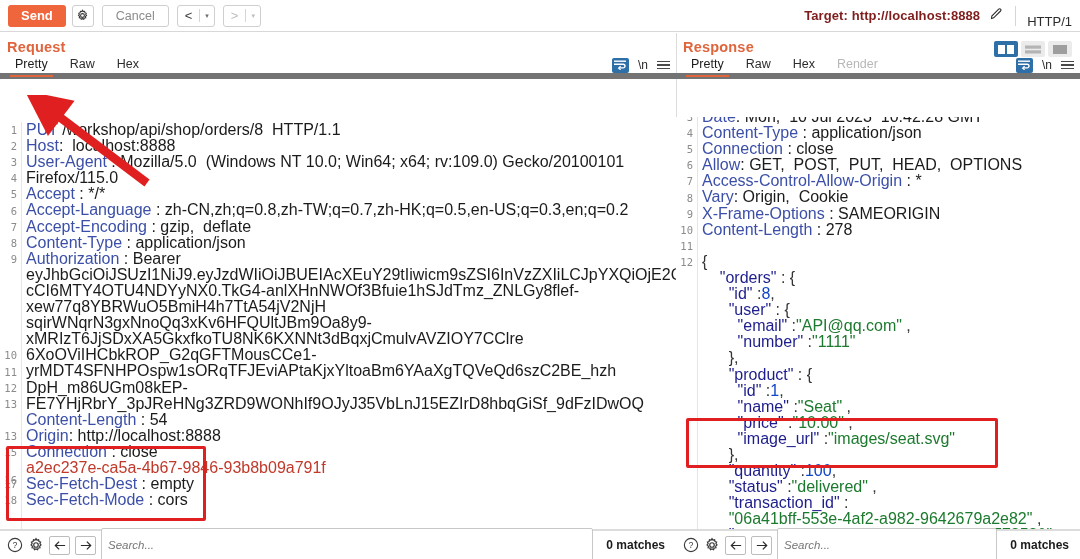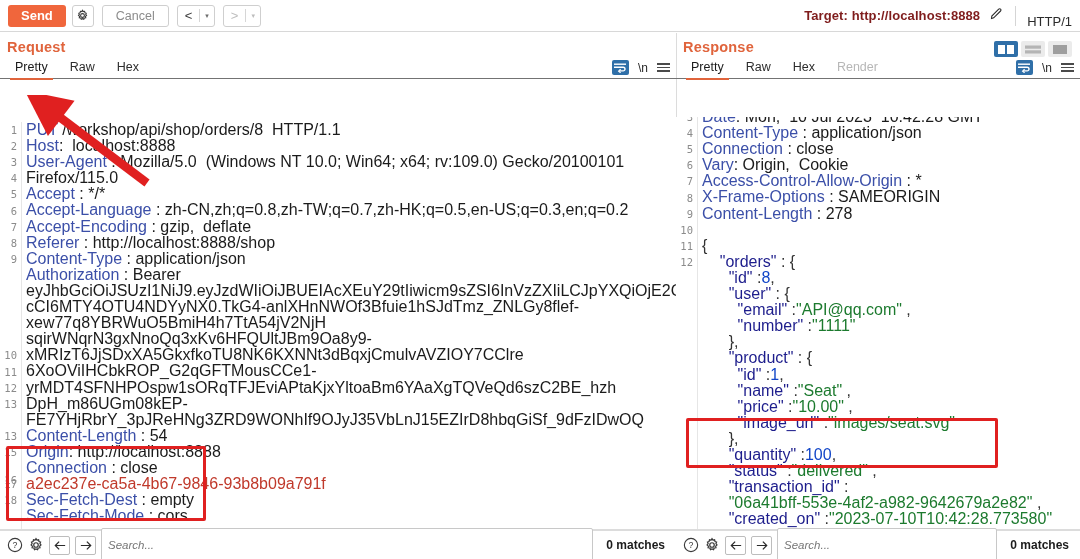--- a/index.html
+++ b/index.html
@@ -63,21 +63,21 @@
   .panel-left { left: 0; width: 676px; }
   .panel-right { left: 676px; width: 404px; }
   .vdivider { position: absolute; left: 676px; top: 33px; width: 1px; height: 526px; background: #dcdcdc; }
 
   .panel-title {
     font-size: 14.5px; font-weight: bold; color: #e0643c;
     padding: 6px 0 2px 7px; letter-spacing: .2px;
   }
   .tabrow {
     display: flex; align-items: center; height: 22px;
-    border-bottom: 1px solid #737373; position: relative; padding-left: 4px;
+    border-bottom: 6px solid #737373; position: relative; padding-left: 4px;
   }
   .tab {
     font-size: 12.5px; color: #2d2d2d; padding: 0 11px; line-height: 20px;
     cursor: pointer; position: relative; height: 22px;
   }
   .tab.active { color: #1a1a1a; }
   .tab.active::after {
     content: ""; position: absolute; left: 6px; right: 6px; bottom: -1px;
     height: 2px; background: #e0643c;
   }
@@ -240,21 +240,20 @@
           <span class="ln" style="top: 354.2px;">17</span>
           <span class="ln" style="top: 370.3px;">18</span>
         </div>
       <div class="lines" id="req-lines" style="top: 0px;">
           <div class="line"><span class="k-hdr">PUT</span> <span class="k-val">/workshop/api/shop/orders/8&nbsp; HTTP/1.1</span></div>
           <div class="line"><span class="k-hdr">Host</span><span class="k-val">:&nbsp; localhost:8888</span></div>
           <div class="line"><span class="k-hdr">User-Agent</span><span class="k-val"> : Mozilla/5.0&nbsp; (Windows NT 10.0; Win64; x64; rv:109.0) Gecko/20100101 Firefox/115.0</span></div>
           <div class="line"><span class="k-hdr">Accept</span><span class="k-val"> : */*</span></div>
           <div class="line"><span class="k-hdr">Accept-Language</span><span class="k-val"> : zh-CN,zh;q=0.8,zh-TW;q=0.7,zh-HK;q=0.5,en-US;q=0.3,en;q=0.2</span></div>
           <div class="line"><span class="k-hdr">Accept-Encoding</span><span class="k-val"> : gzip,&nbsp; deflate</span></div>
-          <div class="line"><span class="k-hdr">Referer</span><span class="k-val"> : http://localhost:8888/shop</span></div>
           <div class="line"><span class="k-hdr">Content-Type</span><span class="k-val"> : application/json</span></div>
           <div class="line"><span class="k-hdr">Authorization</span><span class="k-val"> : Bearer</span></div>
           <div class="line"><span class="k-val">eyJhbGciOiJSUzI1NiJ9.eyJzdWIiOiJBUEIAcXEuY29tIiwicm9sZSI6InVzZXIiLCJpYXQiOjE2ODg5Nzk4MjUsImV4</span></div>
           <div class="line"><span class="k-val">cCI6MTY4OTU4NDYyNX0.TkG4-anlXHnNWOf3Bfuie1hSJdTmz_ZNLGy8flef-xew77q8YBRWuO5BmiH4h7TtA54jV2NjH</span></div>
           <div class="line"><span class="k-val">sqirWNqrN3gxNnoQq3xKv6HFQUltJBm9Oa8y9-xMRIzT6JjSDxXA5GkxfkoTU8NK6KXNNt3dBqxjCmulvAVZIOY7CClre</span></div>
           <div class="line"><span class="k-val">6XoOViIHCbkROP_G2qGFTMousCCe1-yrMDT4SFNHPOspw1sORqTFJEviAPtaKjxYltoaBm6YAaXgTQVeQd6szC2BE_hzh</span></div>
           <div class="line"><span class="k-val">DpH_m86UGm08kEP-FE7YHjRbrY_3pJReHNg3ZRD9WONhIf9OJyJ35VbLnJ15EZIrD8hbqGiSf_9dFzIDwOQ</span></div>
           <div class="line"><span class="k-hdr">Content-Length</span><span class="k-val"> : 54</span></div>
           <div class="line"><span class="k-hdr">Origin</span><span class="k-val">: http://localhost:8888</span></div>
           <div class="line"><span class="k-hdr">Connection</span><span class="k-val"> : close</span></div>
@@ -340,22 +339,23 @@
           <span class="ln" style="top: 72.5px;">8</span>
           <span class="ln" style="top: 88.6px;">9</span>
           <span class="ln" style="top: 104.7px;">10</span>
           <span class="ln" style="top: 120.8px;">11</span>
           <span class="ln" style="top: 136.9px;">12</span>
         </div>
       <div class="lines" id="res-lines" style="top: -8px;">
           <div class="line"><span class="k-hdr">Date</span><span class="k-val">: Mon,&nbsp; 10 Jul 2023&nbsp; 10:42:28 GMT</span></div>
           <div class="line"><span class="k-hdr">Content-Type</span><span class="k-val"> : application/json</span></div>
           <div class="line"><span class="k-hdr">Connection</span><span class="k-val"> : close</span></div>
+          <div class="line"><span class="k-hdr">Allow</span><span class="k-val">: GET,&nbsp; POST,&nbsp; PUT,&nbsp; HEAD,&nbsp; OPTIONS</span></div>
+          <div class="line"><span class="k-hdr">Access-Control-Allow-Origin</span><span class="k-val"> : *</span></div>
           <div class="line"><span class="k-hdr">Vary</span><span class="k-val">: Origin,&nbsp; Cookie</span></div>
-          <div class="line"><span class="k-hdr">Access-Control-Allow-Origin</span><span class="k-val"> : *</span></div>
           <div class="line"><span class="k-hdr">X-Frame-Options</span><span class="k-val"> : SAMEORIGIN</span></div>
           <div class="line"><span class="k-hdr">Content-Length</span><span class="k-val"> : 278</span></div>
           <div class="line">&nbsp;</div>
           <div class="line"><span class="j-pun">{</span></div>
           <div class="line">&nbsp;&nbsp;&nbsp; <span class="j-key">"orders"</span><span class="j-pun"> : {</span></div>
           <div class="line">&nbsp;&nbsp;&nbsp;&nbsp;&nbsp; <span class="j-key">"id"</span><span class="j-pun"> :</span><span class="j-num">8</span><span class="j-pun">,</span></div>
           <div class="line">&nbsp;&nbsp;&nbsp;&nbsp;&nbsp; <span class="j-key">"user"</span><span class="j-pun"> : {</span></div>
           <div class="line">&nbsp;&nbsp;&nbsp;&nbsp;&nbsp;&nbsp;&nbsp; <span class="j-key">"email"</span><span class="j-pun"> :</span><span class="j-str">"API@qq.com"</span><span class="j-pun"> ,</span></div>
           <div class="line">&nbsp;&nbsp;&nbsp;&nbsp;&nbsp;&nbsp;&nbsp; <span class="j-key">"number"</span><span class="j-pun"> :</span><span class="j-str">"1111"</span></div>
           <div class="line">&nbsp;&nbsp;&nbsp;&nbsp;&nbsp; <span class="j-pun">},</span></div>

